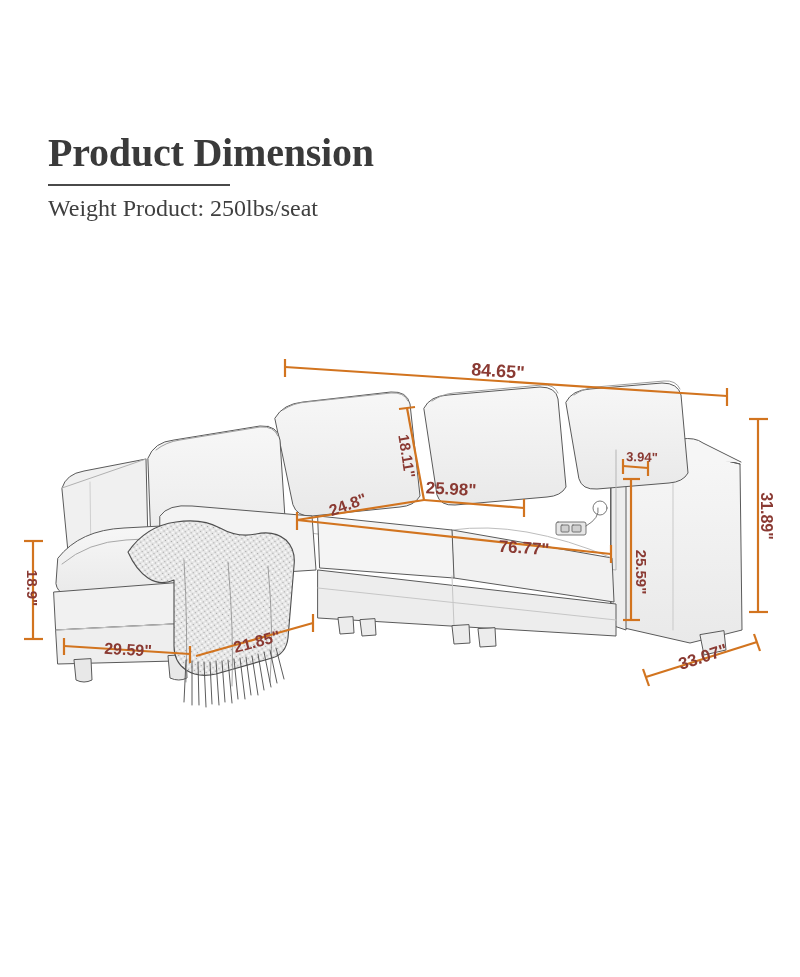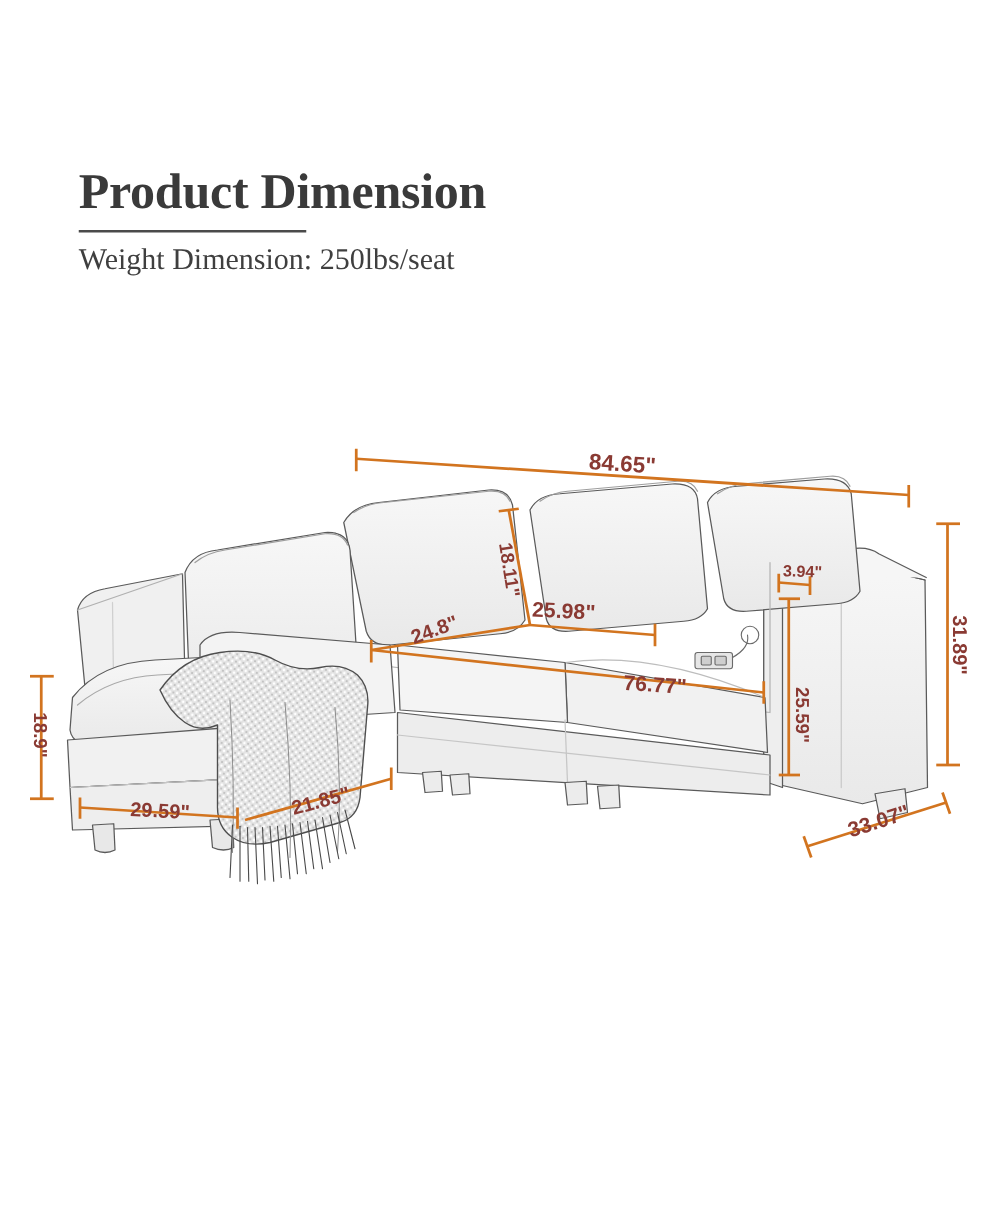--- a/index.html
+++ b/index.html
@@ -7,21 +7,21 @@
   body{
     width:800px;height:977px;
     background:#ffffff;
     font-family:"Liberation Sans", sans-serif;
     overflow:hidden;
     position:relative;
   }
   #root{position:absolute;inset:0;width:800px;height:977px;background:#fff;}
 
   
-  .header{position:absolute;left:63px;top:132px;width:600px;}
+  .header{position:absolute;left:48px;top:132px;width:600px;}
   .title{
     font-family:"Liberation Serif", serif;
     font-size:40px;font-weight:700;color:#3a3a3a;
     letter-spacing:-0.2px;line-height:1.05;margin:0;white-space:nowrap;
   }
   .rule{
     width:182px;height:2px;background:#4a4a4a;margin-top:10px;margin-bottom:9px;
   }
   .subtitle{
     font-family:"Liberation Serif", serif;
@@ -45,21 +45,21 @@
   }
 </style>
 </head>
 <body>
 
 <div id="root">
 
   <div class="header">
     <h1 class="title">Product Dimension</h1>
     <div class="rule"></div>
-    <p class="subtitle">Weight Dimension: 250lbs/seat</p>
+    <p class="subtitle">Weight Product: 250lbs/seat</p>
   </div>
 
   <div class="stage">
     <svg width="800" height="400" viewBox="0 0 800 400" xmlns="http://www.w3.org/2000/svg">
       <defs>
 
         <pattern id="knit" width="6" height="6" patternUnits="userSpaceOnUse" patternTransform="rotate(10)">
           <rect width="6" height="6" fill="#e3e3e3"></rect>
           <circle cx="1.5" cy="1.5" r="1.1" fill="#ffffff"></circle>
           <circle cx="4.5" cy="4.5" r="1.1" fill="#ffffff"></circle>

